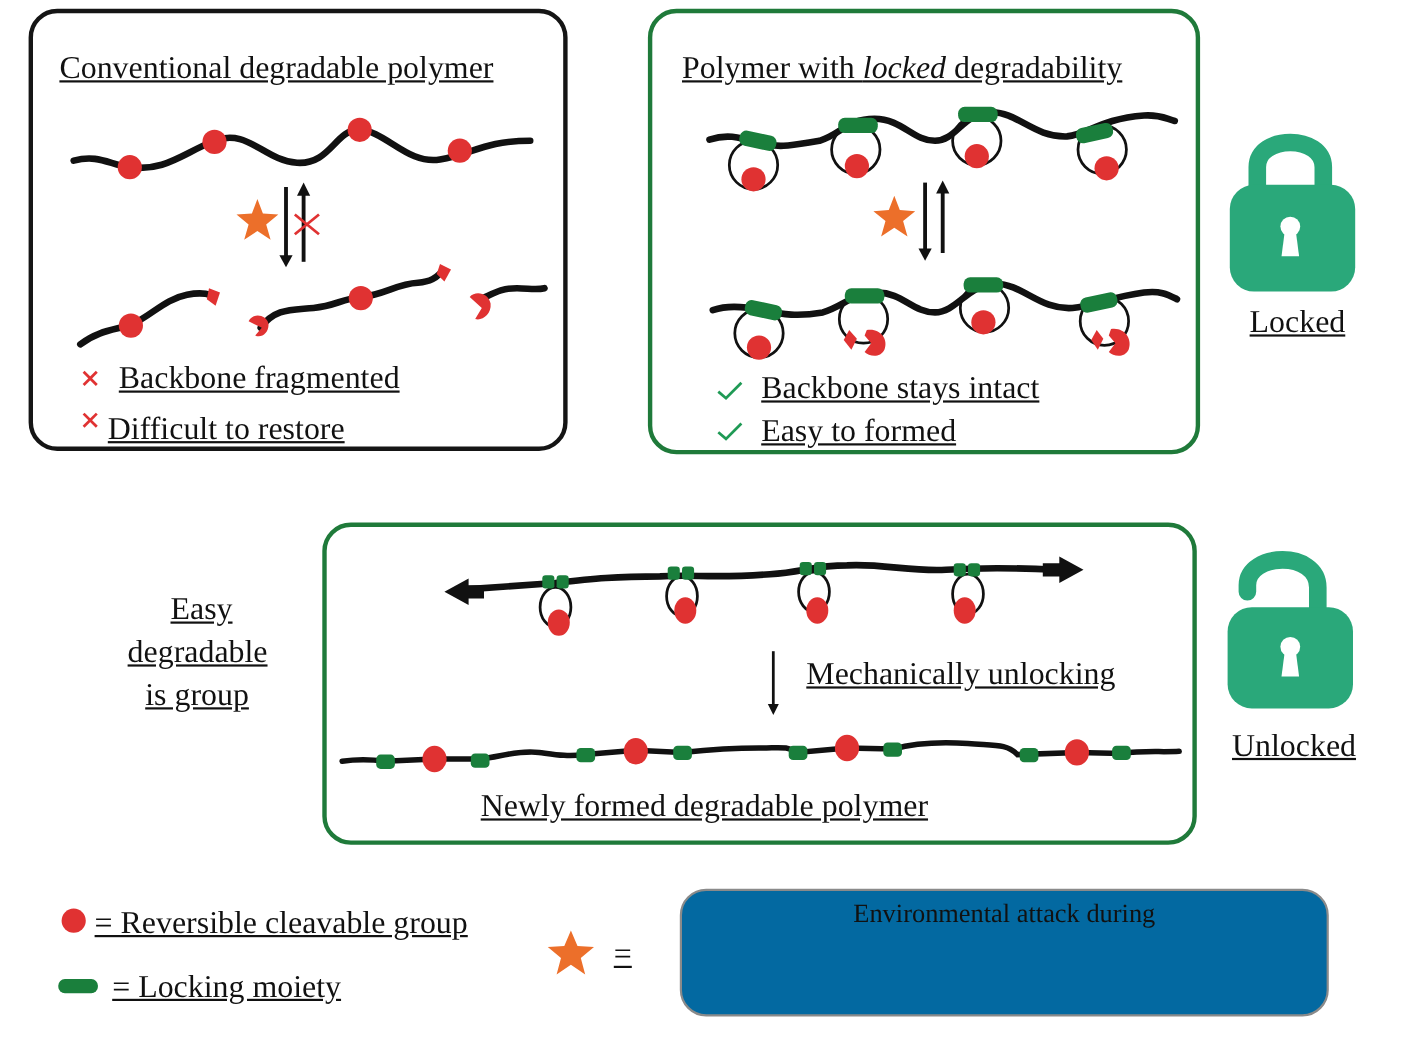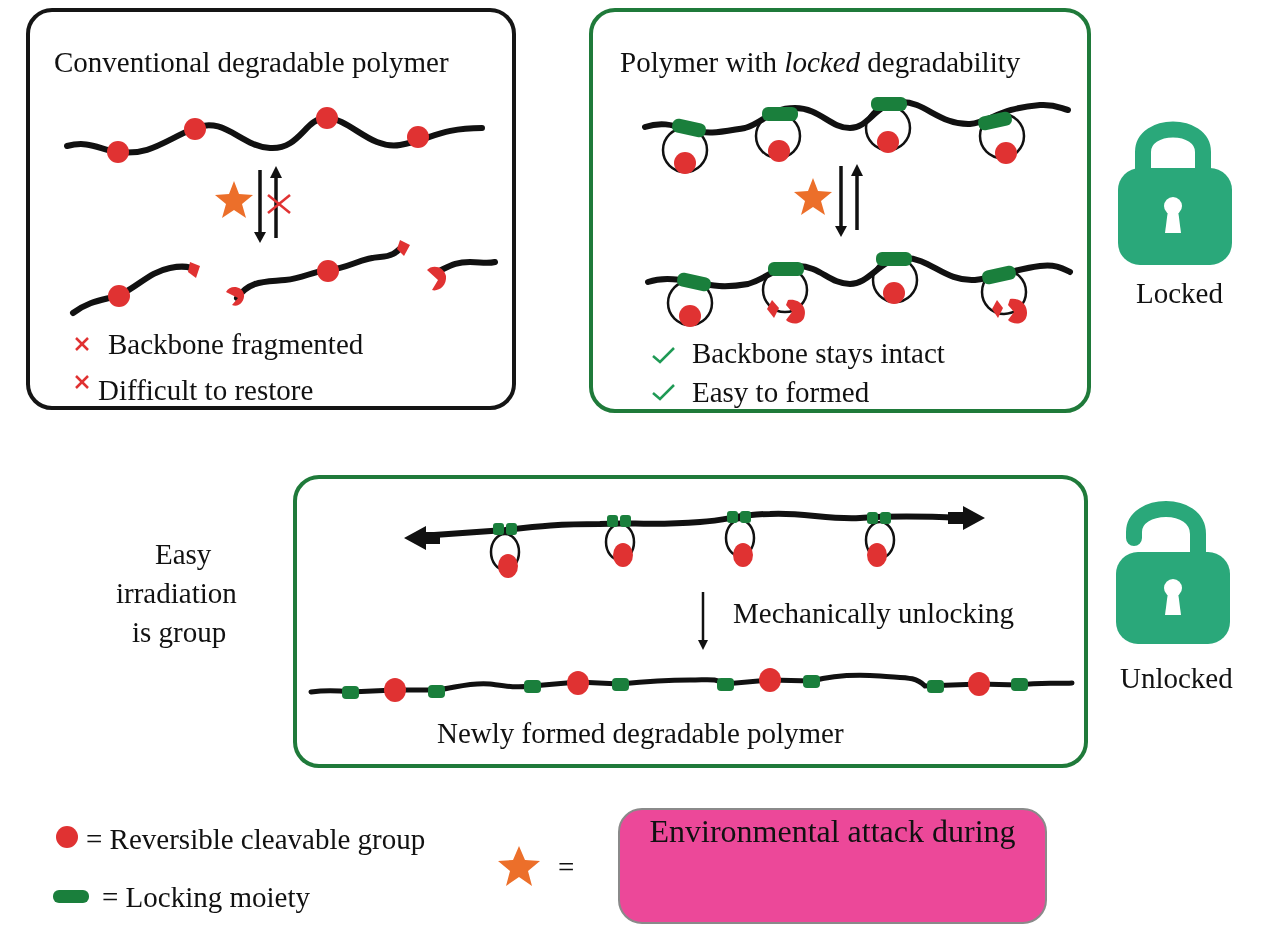--- a/index.html
+++ b/index.html
@@ -2,27 +2,27 @@
 <html><head>
 <meta charset="utf-8">
 <style>
   html, body { margin: 0; padding: 0; background: #ffffff; }
   body { width: 1283px; height: 945px; position: relative; overflow: hidden;
          font-family: "Liberation Serif", "DejaVu Serif", serif; color: #111; }
   .panel { position: absolute; border-radius: 26px; box-sizing: border-box; background: #fff; }
   #panel-conv { left: 26px; top: 8px; width: 490px; height: 402px; border: 4px solid #151515; }
   #panel-locked { left: 589px; top: 8px; width: 502px; height: 405px; border: 4px solid #1f7a3a; }
   #panel-unlock { left: 293px; top: 475px; width: 795px; height: 293px; border: 4px solid #1f7a3a; }
-  .t { position: absolute; white-space: nowrap; font-size: 29px; line-height: 1; }
+  .t { position: absolute; white-space: nowrap; font-size: 29px; line-height: 1; text-decoration: underline; }
   .title { font-size: 29px; }
   svg.art { position: absolute; overflow: visible; }
   .em { font-style: italic; }
-  .envbox { position: absolute; left: 618px; top: 808px; width: 429px; height: 116px;
-            background: #ec4899; border: 2px solid #8a8a8a; border-radius: 24px; box-sizing: border-box;
-            text-align: center; font-size: 32px; line-height: 31px; padding-top: 6px; }
+  .envbox { position: absolute; left: 618px; top: 808px; width: 590px; height: 116px;
+            background: #0369a1; border: 2px solid #8a8a8a; border-radius: 24px; box-sizing: border-box;
+            text-align: center; font-size: 24px; line-height: 31px; padding-top: 6px; }
   .envbox div { white-space: nowrap; }
 </style>
 </head>
 <body>
 
 <div class="panel" id="panel-conv"></div>
 <div class="t title" style="left:54px; top:48px;">Conventional degradable polymer</div>
 
 <svg class="art" style="left:0; top:0;" width="1283" height="945">
 
@@ -127,21 +127,21 @@
 
 <svg class="art" style="left:1110px; top:490px;" width="130" height="160">
   <path d="M24,48 L24,42 C24,12 88,10 88,44 L88,70" fill="none" stroke="#2aa87a" stroke-width="16" stroke-linecap="round"></path>
   <rect x="6" y="62" width="114" height="92" rx="22" fill="#2aa87a"></rect>
   <circle cx="63" cy="98" r="9" fill="#fff"></circle>
   <polygon points="58,102 68,102 71,125 55,125" fill="#fff"></polygon>
 </svg>
 <div class="t" style="left:1120px; top:664px;">Unlocked</div>
 
 <div class="t" style="left:155px; top:540px;">Easy</div>
-<div class="t" style="left:116px; top:579px;">irradiation</div>
+<div class="t" style="left:116px; top:579px;">degradable</div>
 <div class="t" style="left:132px; top:618px;">is group</div>
 
 <div class="panel" id="panel-unlock"></div>
 
 <svg class="art" style="left:0; top:0;" width="1283" height="945">
 
   <path d="M420,536 C450,534 480,532 505,530 C540,526 560,524 600,524 C630,522 650,526 700,522 C730,520 740,514 770,514 C800,512 830,520 860,518 C890,516 920,516 960,518" fill="none" stroke="#111" stroke-width="6" stroke-linecap="round"></path>
   <polygon points="404,538 426,526 426,532 440,532 440,544 426,544 426,550" fill="#111"></polygon>
   <polygon points="985,518 963,506 963,512 948,512 948,524 963,524 963,530" fill="#111"></polygon>
   <g fill="none" stroke="#111" stroke-width="2.5">

